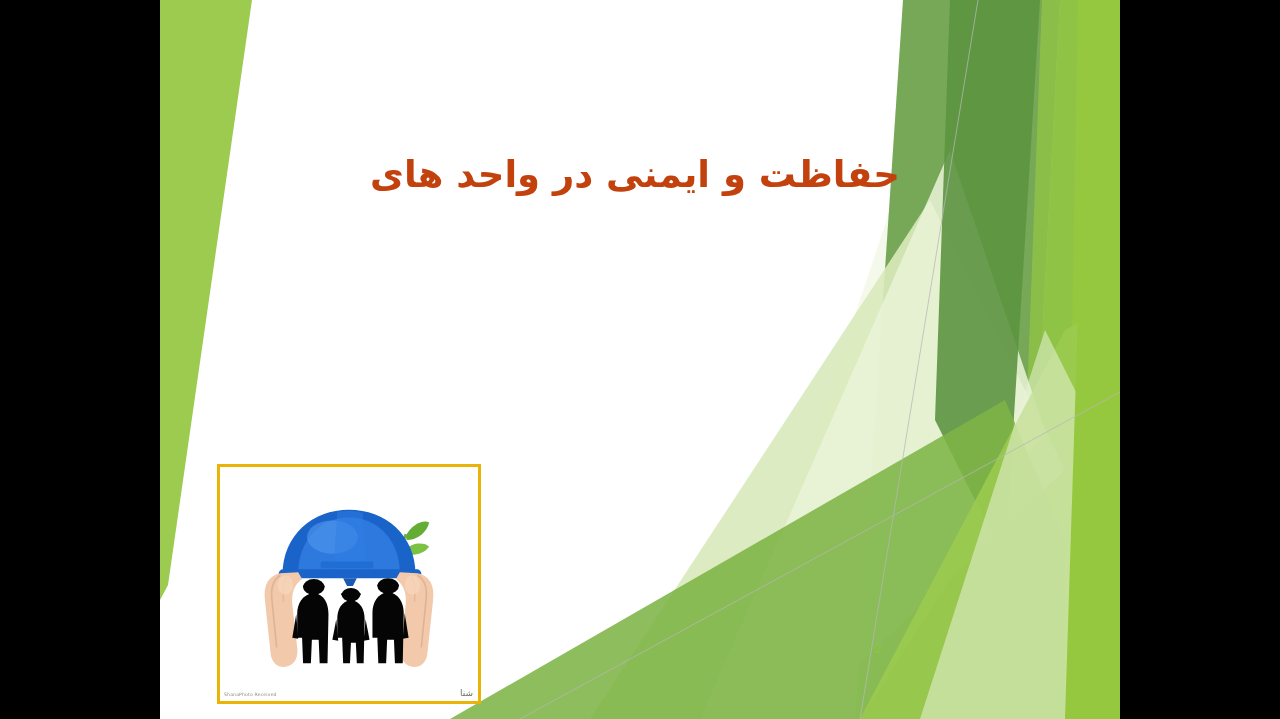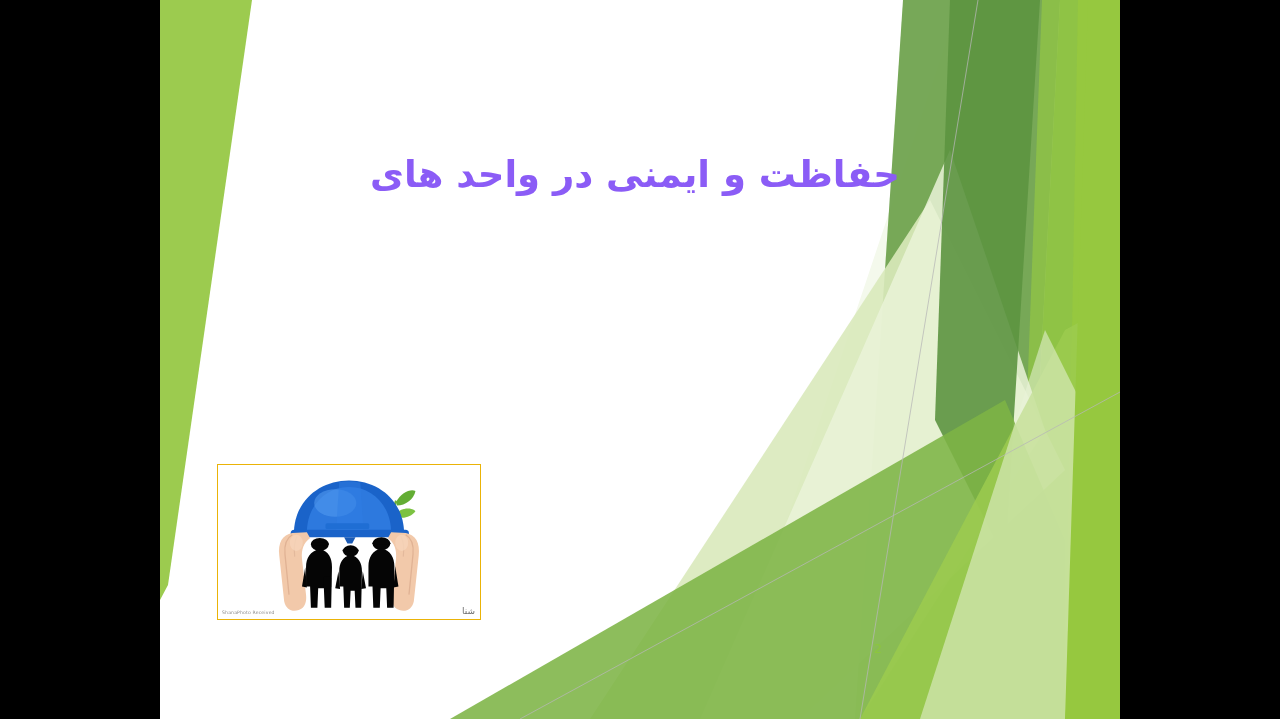--- a/index.html
+++ b/index.html
@@ -59,38 +59,38 @@
     top: 125px;
     width: 620px;
     text-align: right;
     direction: rtl;
   }
   .title-line {
     font-family: "DejaVu Sans", sans-serif;
     font-weight: bold;
     font-size: 37px;
     line-height: 100px;
-    color: #8b5cf6;
+    color: #c2410c;
     letter-spacing: 1px;
     white-space: nowrap;
   }
   .title-line.second {
     padding-right: 52px;
   }
 
   
   #picture-frame {
     position: absolute;
     z-index: 12;
     left: 57px;
     top: 464px;
     width: 264px;
-    height: 156px;
+    height: 240px;
     background: #ffffff;
-    border: 1px solid #eab308;
+    border: 3px solid #eab308;
     box-sizing: border-box;
     overflow: hidden;
   }
   #picture-inner {
     position: relative;
     width: 100%;
     height: 100%;
     background: #ffffff;
   }
   #photo-svg {

